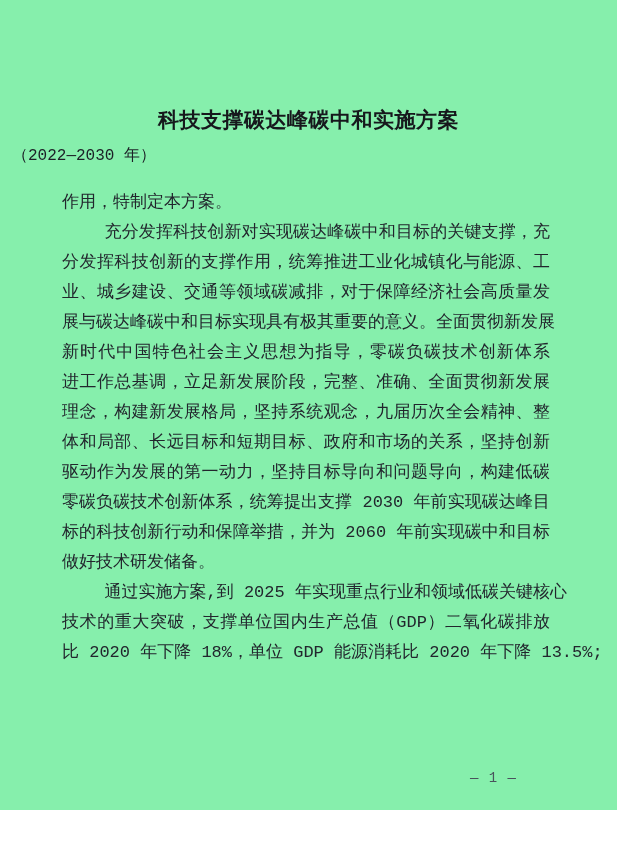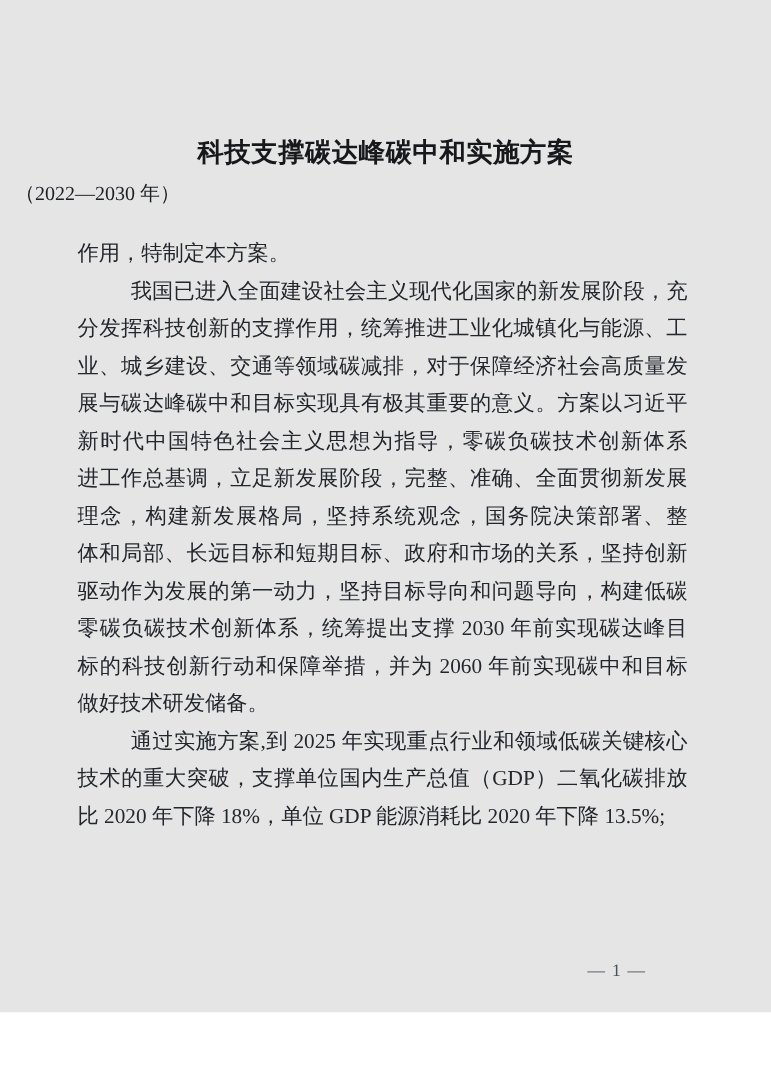--- a/index.html
+++ b/index.html
@@ -4,23 +4,23 @@
 <style>
   html, body {
     margin: 0;
     padding: 0;
     background: #ffffff;
   }
   .page {
     position: relative;
     width: 617px;
     height: 810px;
-    background: #e5e5e5;
+    background: #86efac;
     overflow: hidden;
-    font-family: Liberation Serif, serif;
+    font-family: Liberation Mono, monospace;
   }
   .doc-title {
     position: absolute;
     top: 108px;
     left: 0;
     width: 617px;
     margin: 0;
     text-align: center;
     font-size: 21px;
     font-weight: bold;
@@ -80,27 +80,27 @@
 <body>
 
 <div class="page">
   <h1 class="doc-title">科技支撑碳达峰碳中和实施方案</h1>
   <div class="doc-subtitle">（2022—2030 年）</div>
   <div class="doc-body" id="doc-body">
       <div class="para">
         <div class="line last">作用，特制定本方案。</div>
       </div>
       <div class="para">
-        <div class="line first">我国已进入全面建设社会主义现代化国家的新发展阶段，充</div>
+        <div class="line first">充分发挥科技创新对实现碳达峰碳中和目标的关键支撑，充</div>
         <div class="line">分发挥科技创新的支撑作用，统筹推进工业化城镇化与能源、工</div>
         <div class="line">业、城乡建设、交通等领域碳减排，对于保障经济社会高质量发</div>
-        <div class="line">展与碳达峰碳中和目标实现具有极其重要的意义。方案以习近平</div>
+        <div class="line">展与碳达峰碳中和目标实现具有极其重要的意义。全面贯彻新发展</div>
         <div class="line">新时代中国特色社会主义思想为指导，零碳负碳技术创新体系</div>
         <div class="line">进工作总基调，立足新发展阶段，完整、准确、全面贯彻新发展</div>
-        <div class="line">理念，构建新发展格局，坚持系统观念，国务院决策部署、整</div>
+        <div class="line">理念，构建新发展格局，坚持系统观念，九届历次全会精神、整</div>
         <div class="line">体和局部、长远目标和短期目标、政府和市场的关系，坚持创新</div>
         <div class="line">驱动作为发展的第一动力，坚持目标导向和问题导向，构建低碳</div>
         <div class="line">零碳负碳技术创新体系，统筹提出支撑 2030 年前实现碳达峰目</div>
         <div class="line">标的科技创新行动和保障举措，并为 2060 年前实现碳中和目标</div>
         <div class="line last">做好技术研发储备。</div>
       </div>
       <div class="para">
         <div class="line first">通过实施方案,到 2025 年实现重点行业和领域低碳关键核心</div>
         <div class="line">技术的重大突破，支撑单位国内生产总值（GDP）二氧化碳排放</div>
         <div class="line last">比 2020 年下降 18%，单位 GDP 能源消耗比 2020 年下降 13.5%;</div>

